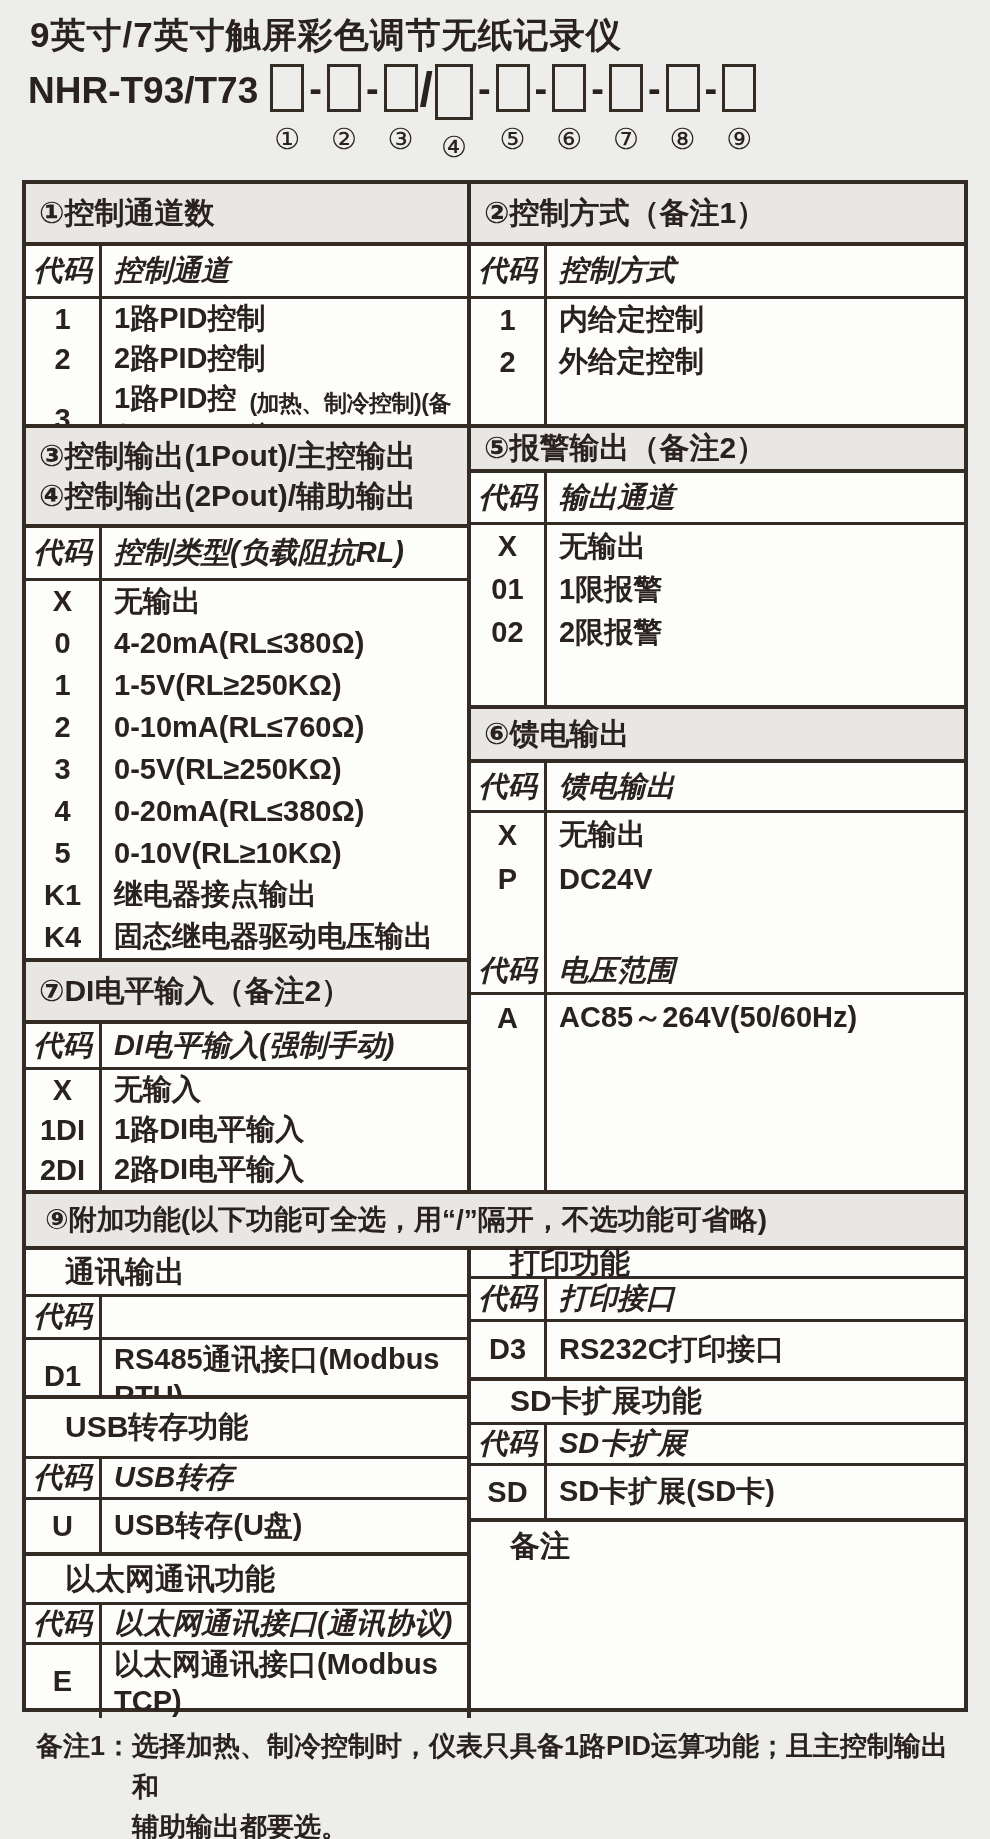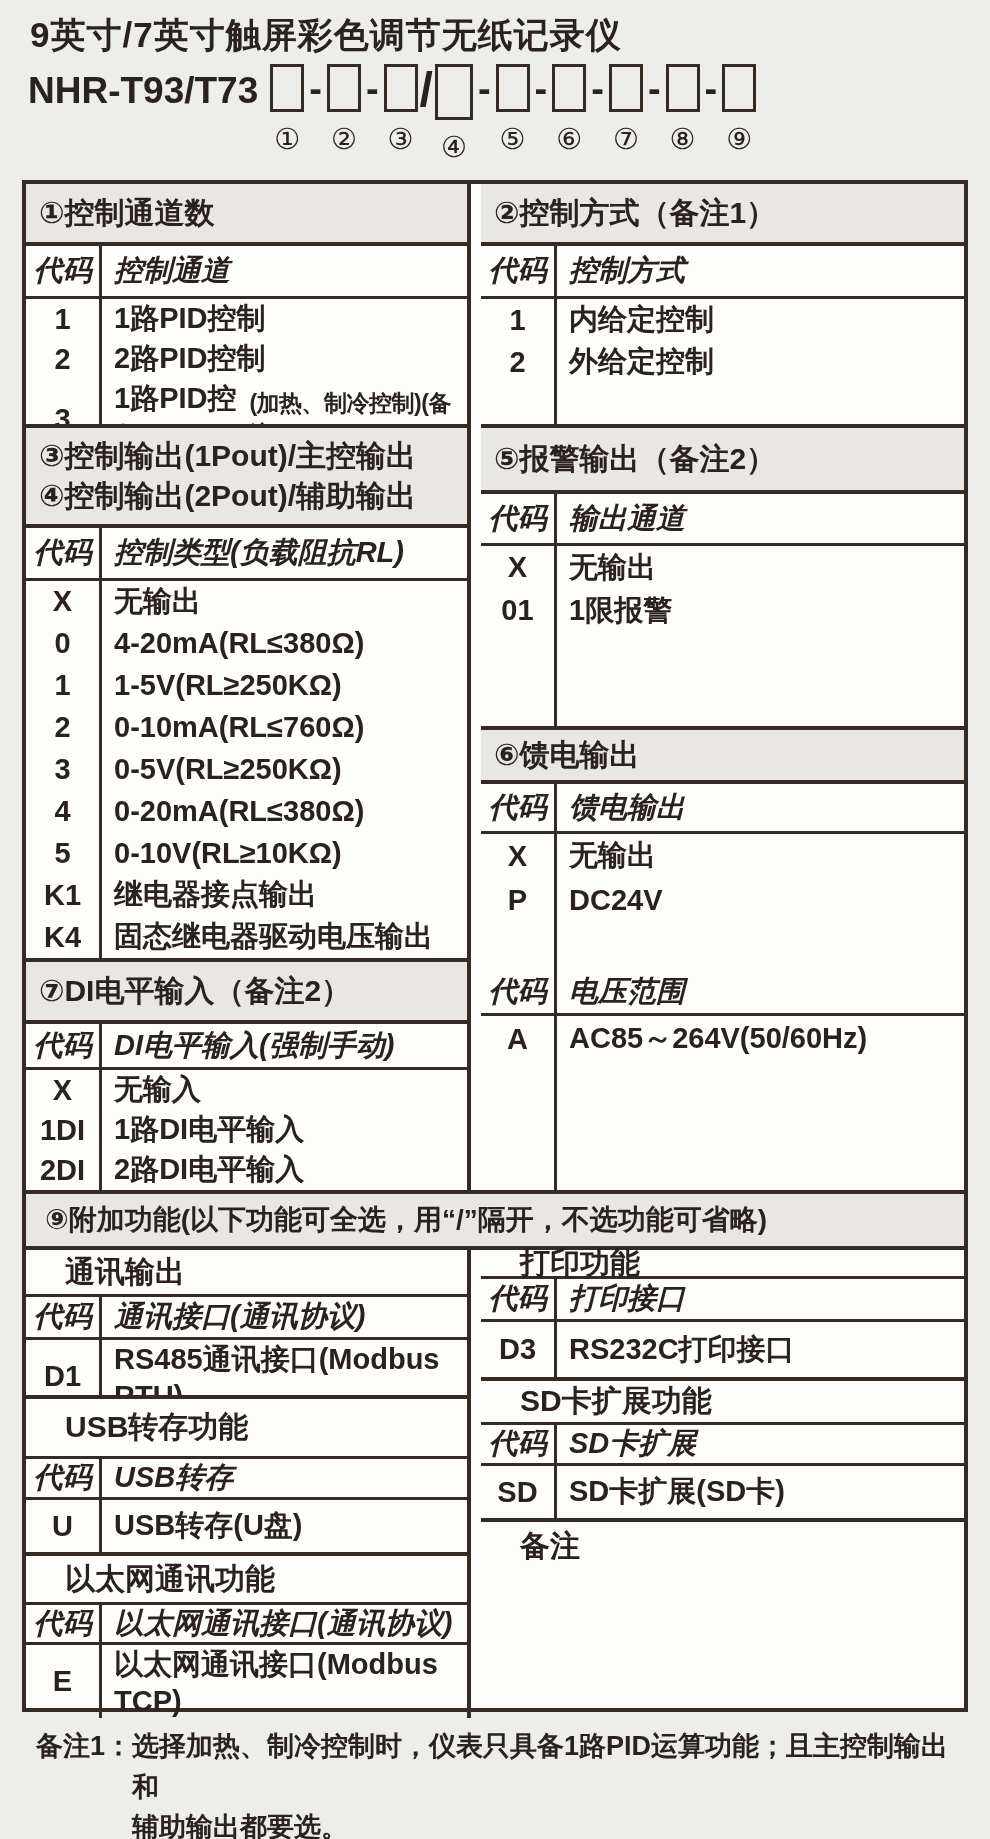--- a/index.html
+++ b/index.html
@@ -50,21 +50,21 @@
   .sep.slash{font-size:48px;margin:0 2px;}
   
   .tbl{
     position:absolute;left:22px;top:180px;
     width:946px;height:1532px;
     border:4px solid var(--bd);
     background:var(--cell);
     display:flex;flex-direction:column;
     font-weight:700;
   }
-  .cols{display:flex;gap:10px;}
+  .cols{display:flex;}
   .cols.upper{height:1029px;}
   .cols.lower{flex:1;}
   .col{display:flex;flex-direction:column;}
   .col.left{width:445px;border-right:4px solid var(--bd);}
   .col.right{flex:1;}
   .sec-title{
     background:var(--hbg);
     border-bottom:4px solid var(--bd);
     display:flex;flex-direction:column;justify-content:center;
     padding-left:13px;
@@ -276,34 +276,38 @@
           <div class="row" style="height:42px">
               <div class="code-w">2</div>
               <div class="val">外给定控制</div>
             </div>
           <div class="row grow">
               <div class="code-w"></div>
               <div class="val"></div>
             </div>
         </div>
 
-        <div class="sec-title topline" style="height:70px">⑤报警输出（备注2）</div>
+        <div class="sec-title topline" style="height:49px">⑤报警输出（备注2）</div>
         <div class="sub" style="height:52px">
           <div class="code-w">代码</div>
           <div class="val">输出通道</div>
         </div>
         <div class="body" style="height:180px">
           <div class="row" style="height:43px">
               <div class="code-w">X</div>
               <div class="val">无输出</div>
             </div>
           <div class="row" style="height:43px">
               <div class="code-w">01</div>
               <div class="val">1限报警</div>
             </div>
+          <div class="row" style="height:43px">
+              <div class="code-w">02</div>
+              <div class="val">2限报警</div>
+            </div>
           <div class="row grow">
               <div class="code-w"></div>
               <div class="val"></div>
             </div>
         </div>
 
         <div class="sec-title topline" style="height:58px">⑥馈电输出</div>
         <div class="sub" style="height:50px">
           <div class="code-w">代码</div>
           <div class="val">馈电输出</div>
@@ -341,21 +345,20 @@
     </div>
 
     <div class="banner">⑨附加功能(以下功能可全选，用“/”隔开，不选功能可省略)</div>
 
     <div class="cols lower">
 
       <div class="col left">
         <div class="sec-title white" style="height:47px">通讯输出</div>
         <div class="sub" style="height:43px">
           <div class="code-w">代码</div>
-          <div class="val">通讯接口(通讯协议)</div>
         </div>
         <div class="body" style="height:55px">
           <div class="row grow">
               <div class="code-w">D1</div>
               <div class="val">RS485通讯接口(Modbus RTU)</div>
             </div>
         </div>
 
         <div class="sec-title white topline" style="height:64px">USB转存功能</div>
         <div class="sub" style="height:41px">

